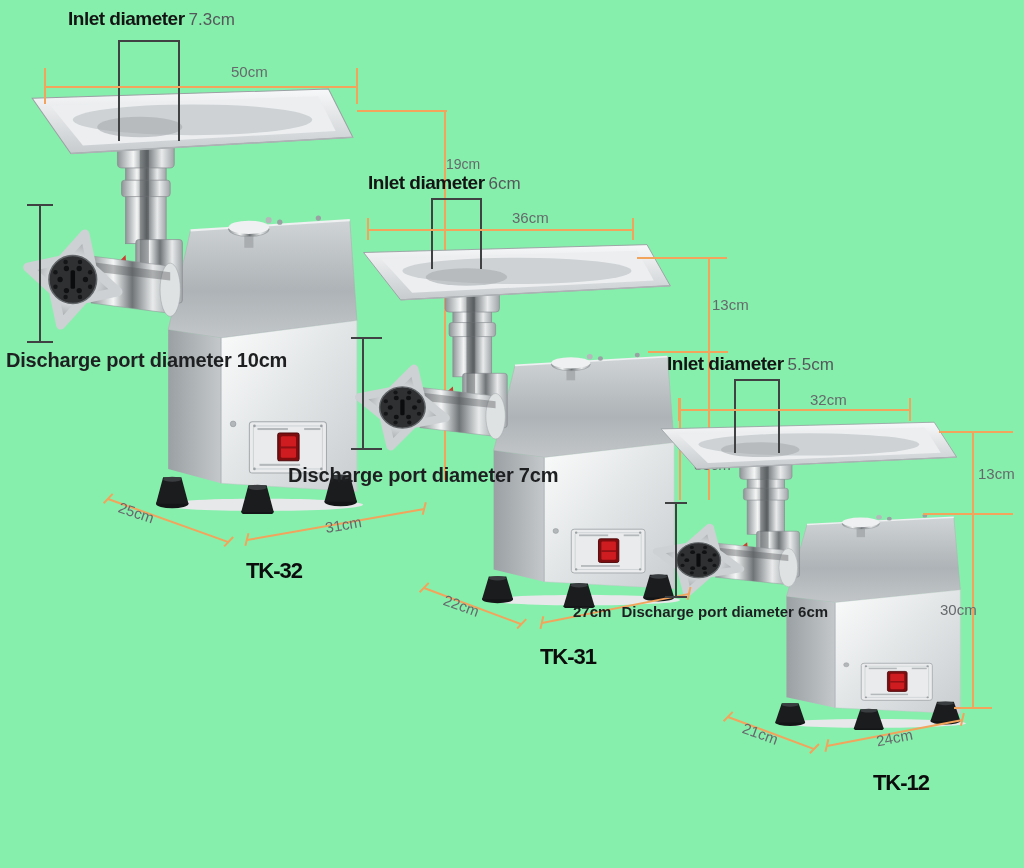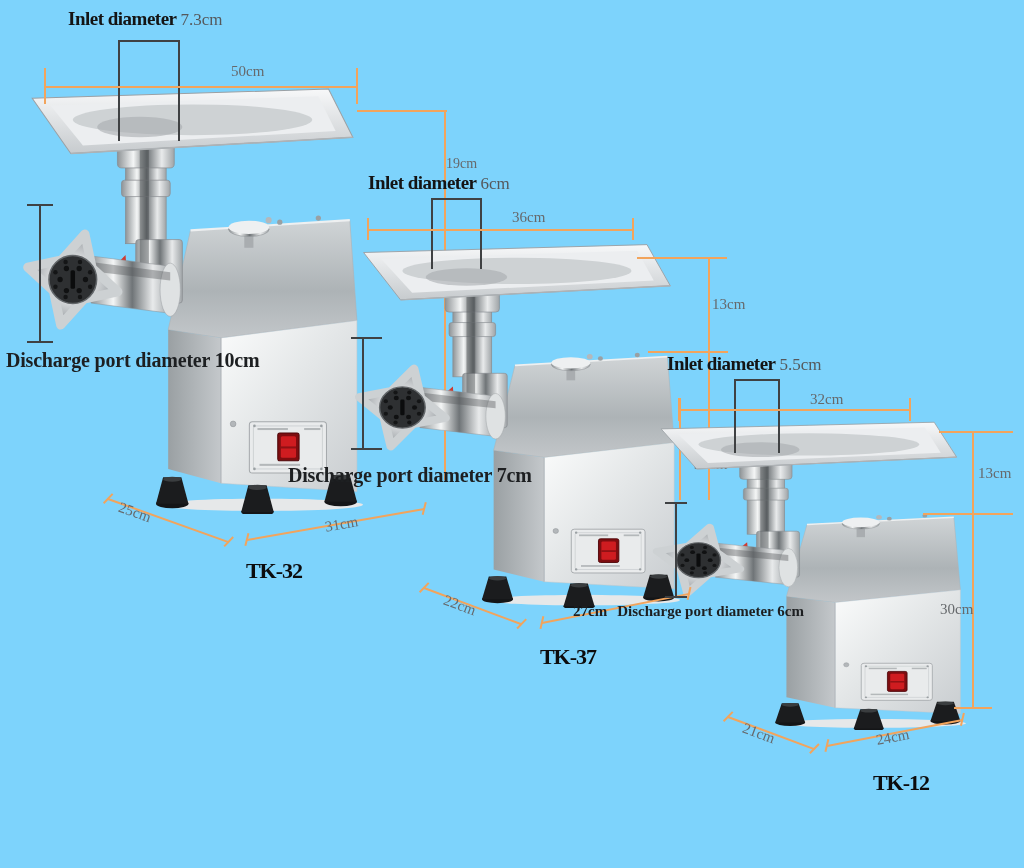--- a/index.html
+++ b/index.html
@@ -1,17 +1,17 @@
 <!DOCTYPE html>
 <html><head>
 <meta charset="utf-8">
 <style>
   html,body{margin:0;padding:0;background:#fff;}
-  #canvas{position:relative;width:1024px;height:868px;background:#7dd3fc;overflow:hidden;
-          font-family:Liberation Serif, serif;}
+  #canvas{position:relative;width:1024px;height:868px;background:#86efac;overflow:hidden;
+          font-family:Liberation Sans, sans-serif;}
   .layer{position:absolute;inset:0;}
   #under-dims{z-index:5;}
   .machine{position:absolute;}
   #m32{z-index:10;} #m22{z-index:11;} #m12{z-index:13;}
   #top-dims{z-index:30;pointer-events:none;}
   
   .ol{position:absolute;background:#f2a45c;}
   
   .bl{position:absolute;background:#3f4143;}
   
@@ -216,21 +216,21 @@
     <div class="dlab" style="left:712px;top:296px">13cm</div>
 
     <div class="bl" style="left:362px;top:337px;width:2px;height:113px"></div>
     <div class="bl" style="left:351px;top:337px;width:31px;height:2px"></div>
     <div class="bl" style="left:351px;top:448px;width:31px;height:2px"></div>
     <div class="discharge" style="left:288px;top:464px">Discharge port diameter 7cm</div>
 
     <div class="diag" style="left:424px;top:587px;width:104px;transform:rotate(20.4deg)"></div>
     <div class="dlab" style="left:443px;top:597px;transform:rotate(20deg)">22cm</div>
     <div class="diag" style="left:542px;top:622px;width:150px;transform:rotate(-11.2deg)"></div>
-    <div class="model" style="left:444px;top:644px">TK-37</div>
+    <div class="model" style="left:444px;top:644px">TK-31</div>
 
     <div class="inlet" style="left:667px;top:353px">
       <span class="t">Inlet diameter</span>
       <span class="v">5.5cm</span>
     </div>
     <div class="bl" style="left:734px;top:379px;width:46px;height:2px"></div>
     <div class="bl" style="left:734px;top:379px;width:2px;height:74px"></div>
     <div class="bl" style="left:778px;top:379px;width:2px;height:74px"></div>
 
     <div class="dlab c" style="left:810px;top:391px">32cm</div>

